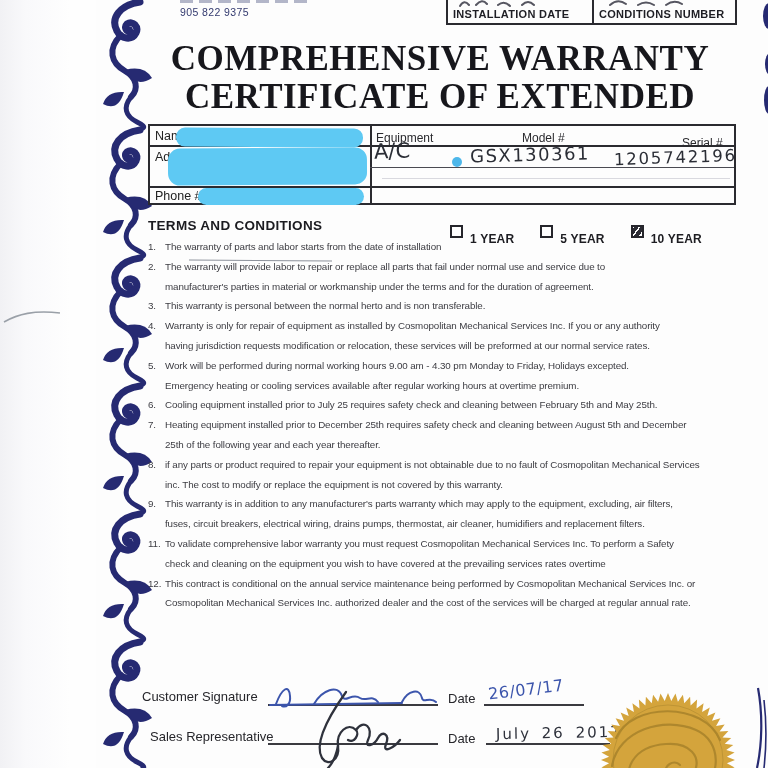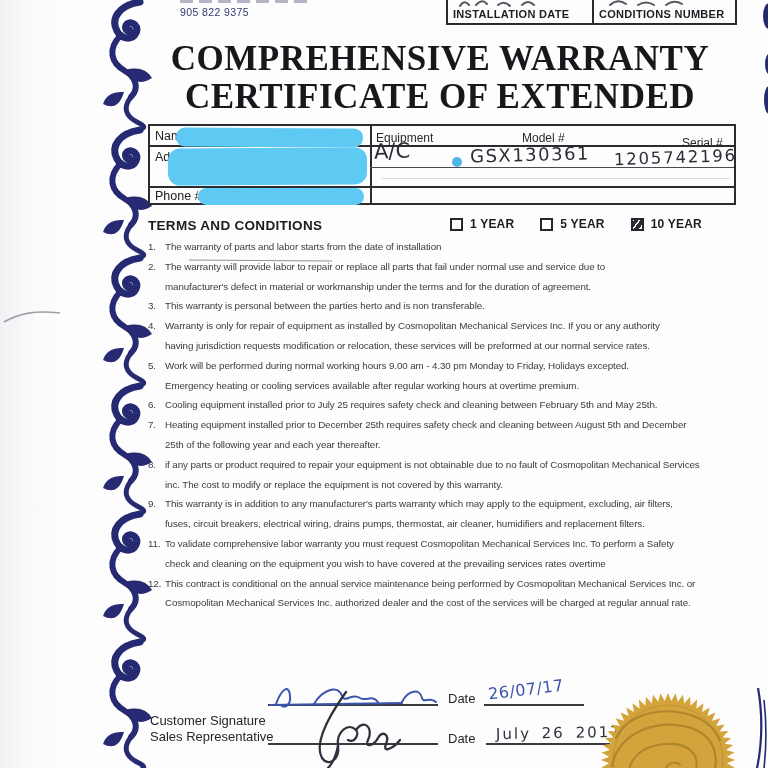--- a/index.html
+++ b/index.html
@@ -33,21 +33,21 @@
   .redact{position:absolute;background:var(--redact,#5ec9f3);border-radius:9px;}
   .hw{position:absolute;font-family:"DejaVu Sans",sans-serif;color:#2b2e36;white-space:nowrap;}
   .dot{position:absolute;width:10px;height:10px;border-radius:50%;background:var(--dot,#4db7ea);}
   
   .tc-head{left:148px;top:218px;font-size:13.5px;font-weight:bold;letter-spacing:.3px;color:#1b1b20;}
   .opts{left:450px;top:217px;display:flex;gap:26px;}
   .opt{display:flex;align-items:center;gap:7px;}
   .cb{width:13px;height:13px;border:2px solid #26262c;box-sizing:border-box;background:#fff;}
   .cb.checked{background:
     linear-gradient(127deg,transparent 8%,#2c2c34 8% 36%,transparent 36% 48%,#2c2c34 48% 80%,transparent 80%);}
-  .yl{font-size:12px;font-weight:bold;color:#1d1d22;letter-spacing:.2px;}
+  .yl{font-size:12px;font-weight:bold;color:#1d1d22;letter-spacing:.2px;margin-top:15px;}
   .terms-list{left:148px;top:237px;width:596px;font-size:9.8px;line-height:19.8px;
     color:#3c3c42;letter-spacing:-.1px;}
   .term{display:flex;}
   .tnum{width:17px;flex:none;}
   .ttext{white-space:pre;}
   .uline1{left:189px;top:257px;width:143px;height:3px;border-bottom:1.6px solid #8d929c;
     transform:rotate(.4deg);}
   
   .sig-label{font-size:13px;color:#26262b;}
   .sig-line{background:#3a3a40;height:1.5px;}
@@ -166,26 +166,26 @@
   <div class="abs terms-list">
 
       <div class="term">
         <span class="tnum">1.</span>
         <div class="ttext">The warranty of parts and labor starts from the date of installation</div>
       </div>
 
       <div class="term">
         <span class="tnum">2.</span>
         <div class="ttext">The warranty will provide labor to repair or replace all parts that fail under normal use and service due to
-manufacturer's defect in material or workmanship under the terms and for the duration of agreement.</div>
+manufacturer's parties in material or workmanship under the terms and for the duration of agreement.</div>
       </div>
 
       <div class="term">
         <span class="tnum">3.</span>
-        <div class="ttext">This warranty is personal between the parties herto and is non transferable.</div>
+        <div class="ttext">This warranty is personal between the normal herto and is non transferable.</div>
       </div>
 
       <div class="term">
         <span class="tnum">4.</span>
         <div class="ttext">Warranty is only for repair of equipment as installed by Cosmopolitan Mechanical Services Inc. If you or any authority
 having jurisdiction requests modification or relocation, these services will be preformed at our normal service rates.</div>
       </div>
 
       <div class="term">
         <span class="tnum">5.</span>
@@ -224,21 +224,21 @@
       </div>
 
       <div class="term">
         <span class="tnum">12.</span>
         <div class="ttext">This contract is conditional on the annual service maintenance being performed by Cosmopolitan Mechanical Services Inc. or
 Cosmopolitan Mechanical Services Inc. authorized dealer and the cost of the services will be charged at regular annual rate.</div>
       </div>
     </div>
   <div class="abs uline1"></div>
 
-  <span class="abs sig-label" style="left:150px;top:689px;margin-top:24px;">Customer Signature</span>
+  <span class="abs sig-label" style="left:142px;top:689px;">Customer Signature</span>
   <div class="abs sig-line" style="left:268px;top:704px;width:170px;"></div>
   <span class="abs sig-label" style="left:448px;top:691px;">Date</span>
   <div class="abs sig-line" style="left:484px;top:704px;width:100px;"></div>
   <span class="abs datev cdate">26/07/17</span>
 
   <span class="abs sig-label" style="left:150px;top:729px;">Sales Representative</span>
   <div class="abs sig-line" style="left:268px;top:743px;width:170px;"></div>
   <span class="abs sig-label" style="left:448px;top:731px;">Date</span>
   <div class="abs sig-line" style="left:486px;top:743px;width:124px;"></div>
   <span class="abs datev sdate">July 26 2017</span>

